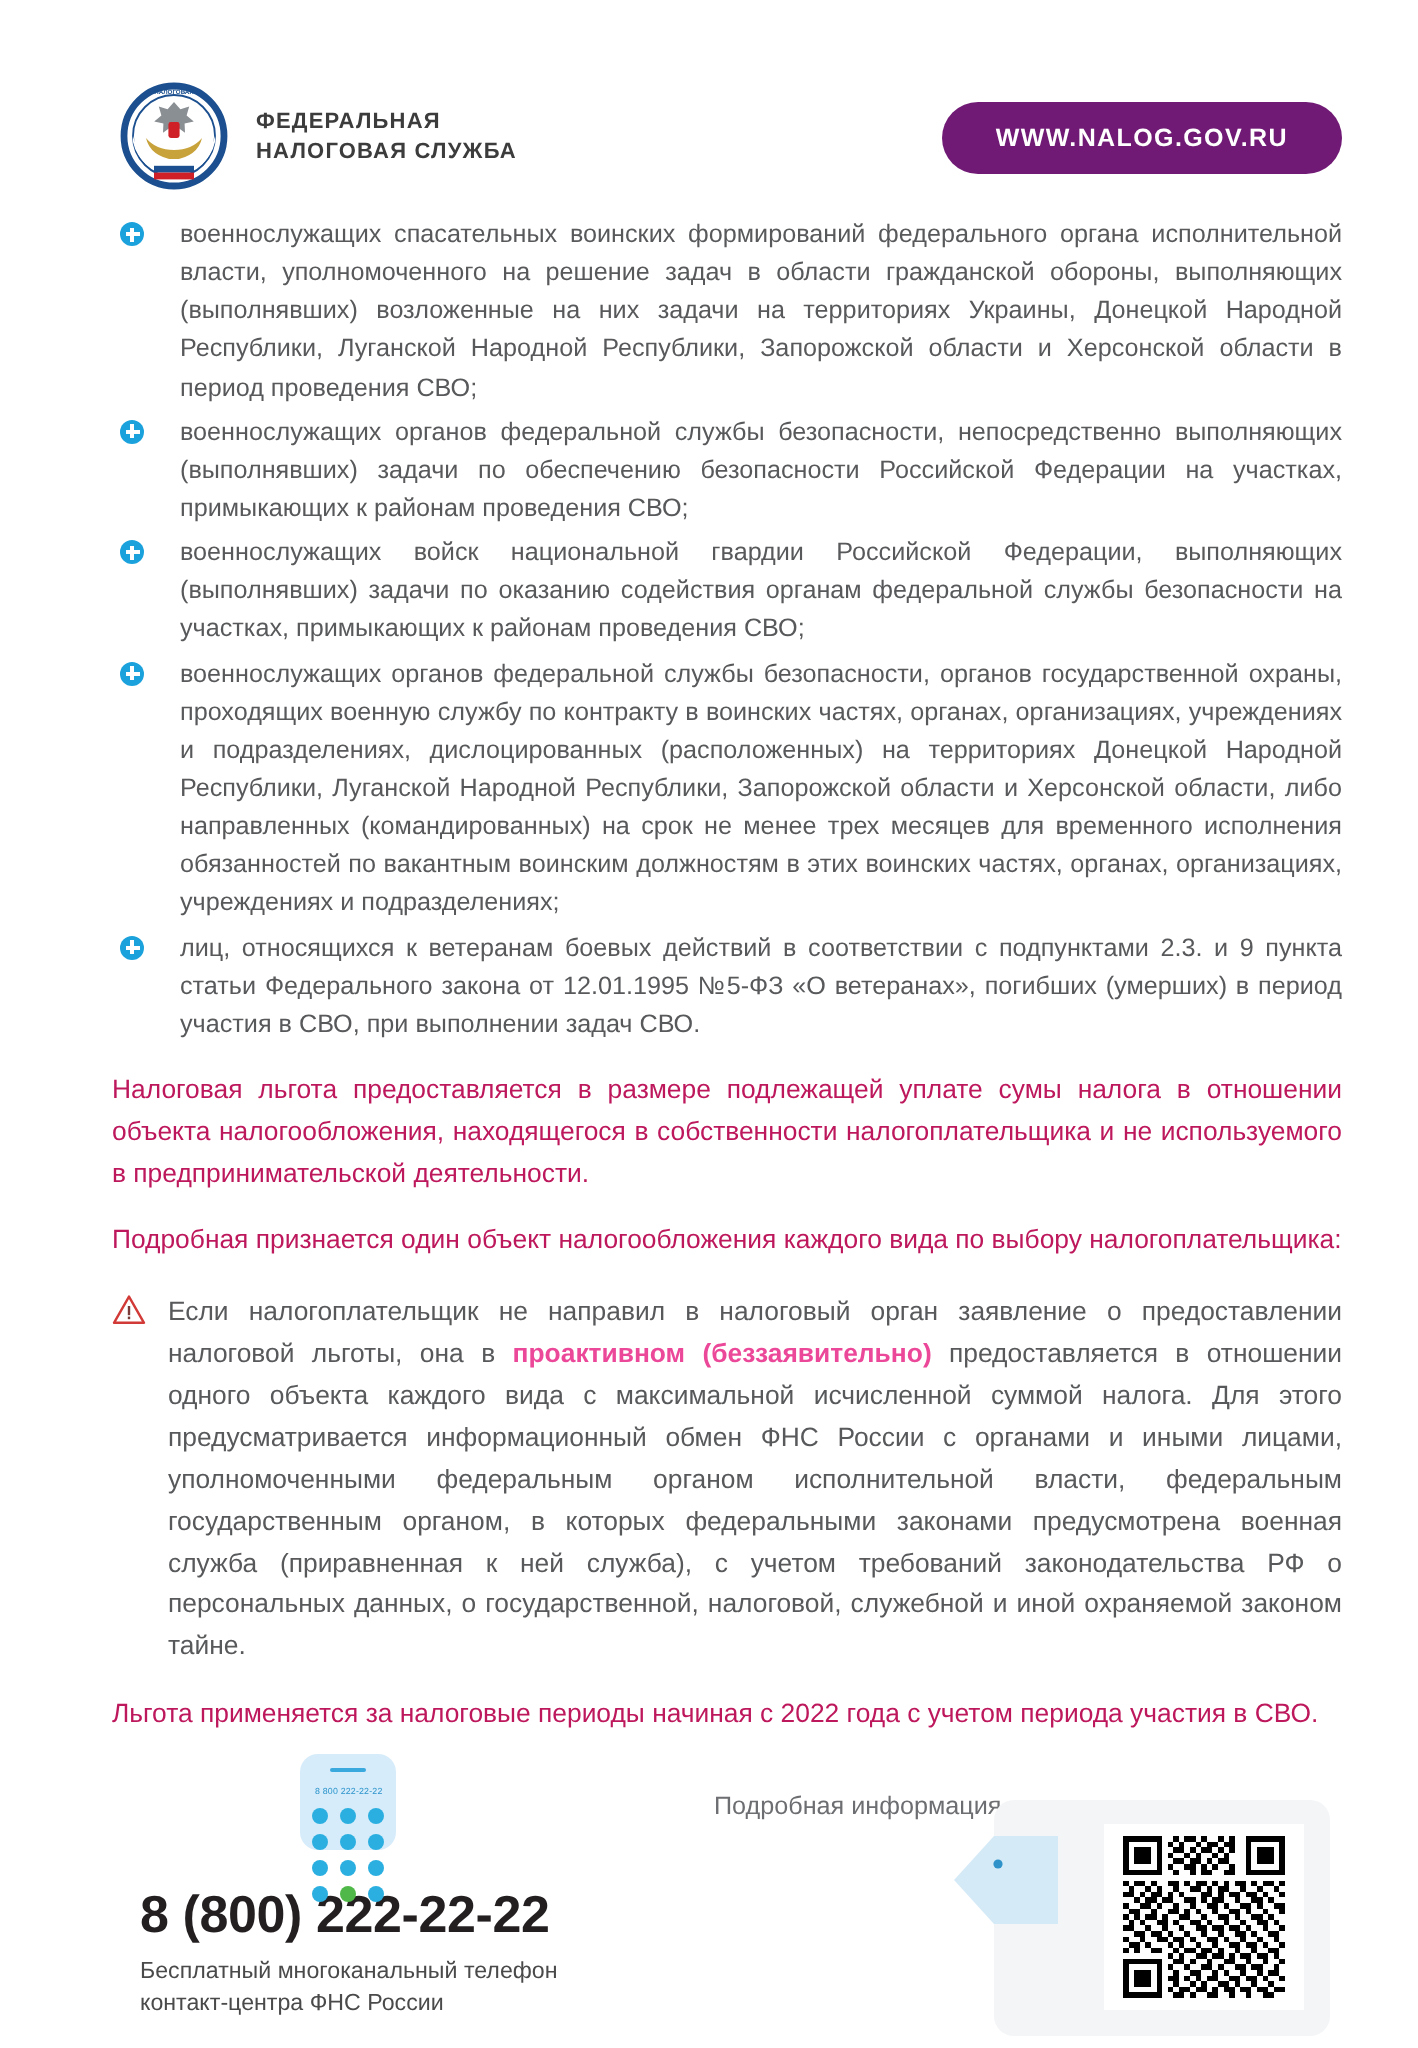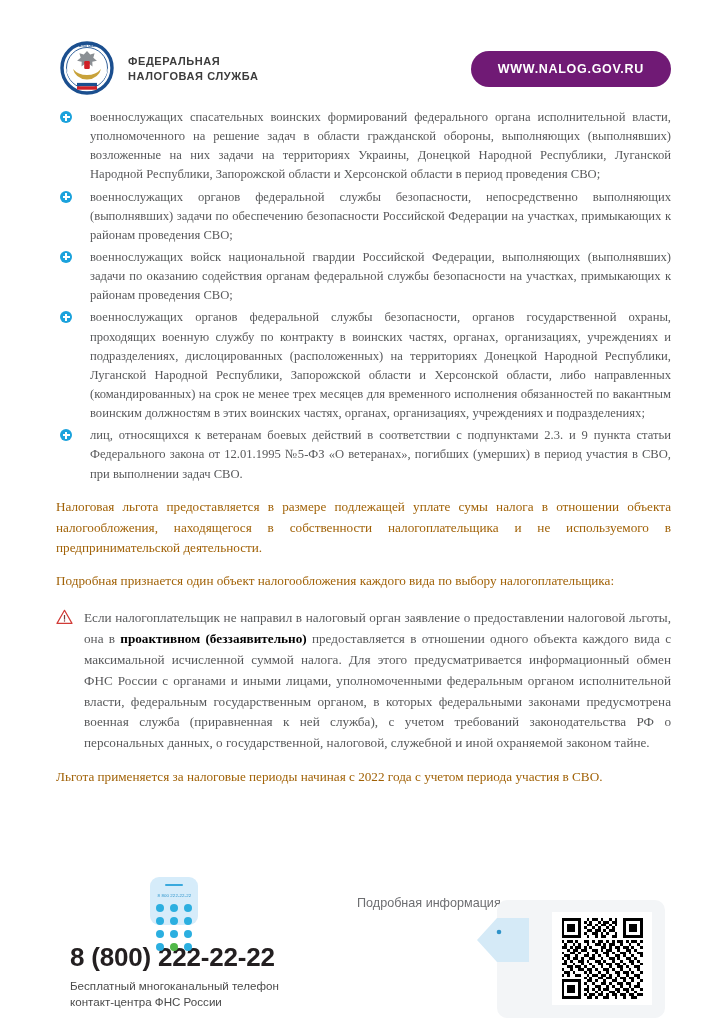--- a/index.html
+++ b/index.html
@@ -59,21 +59,20 @@
     font-weight: bold;
     letter-spacing: 0.7px;
     padding: 11px 27px;
     border-radius: 22px;
     white-space: nowrap;
   }
 
   
   .content {
     padding: 8px 38px 0 56px;
-    font-family: Liberation Serif, serif;
   }
   ul.blist {
     list-style: none;
     margin: 0;
     padding: 0;
   }
   ul.blist > li {
     position: relative;
     padding-left: 34px;
     margin-bottom: 3px;
@@ -102,21 +101,21 @@
     left: 5px; top: 2.5px; width: 2px; height: 7px;
   }
   ul.blist > li .bullet::after {
     left: 2.5px; top: 5px; width: 7px; height: 2px;
   }
 
   p.para {
     font-size: 13.2px;
     line-height: 1.58;
     text-align: justify;
-    color: #a16207;
+    color: #be185d;
     margin: 13px 0 0 0;
   }
   p.para.tight { margin-top: 12px; }
 
   
   ul.plist {
     list-style: none;
     margin: 6px 0 0 0;
     padding: 0;
   }
@@ -160,21 +159,21 @@
     text-align: justify;
     color: #58595b;
   }
   .warn .warn-icon {
     position: absolute;
     left: 0;
     top: 1px;
     width: 17px;
     height: 16px;
   }
-  .warn b { color: #000000; font-weight: bold; }
+  .warn b { color: #ec4899; font-weight: bold; }
 
   
   .footer {
     position: absolute;
     left: 0;
     bottom: 0;
     width: 683px;
     height: 132px;
   }
   .detail-label {

